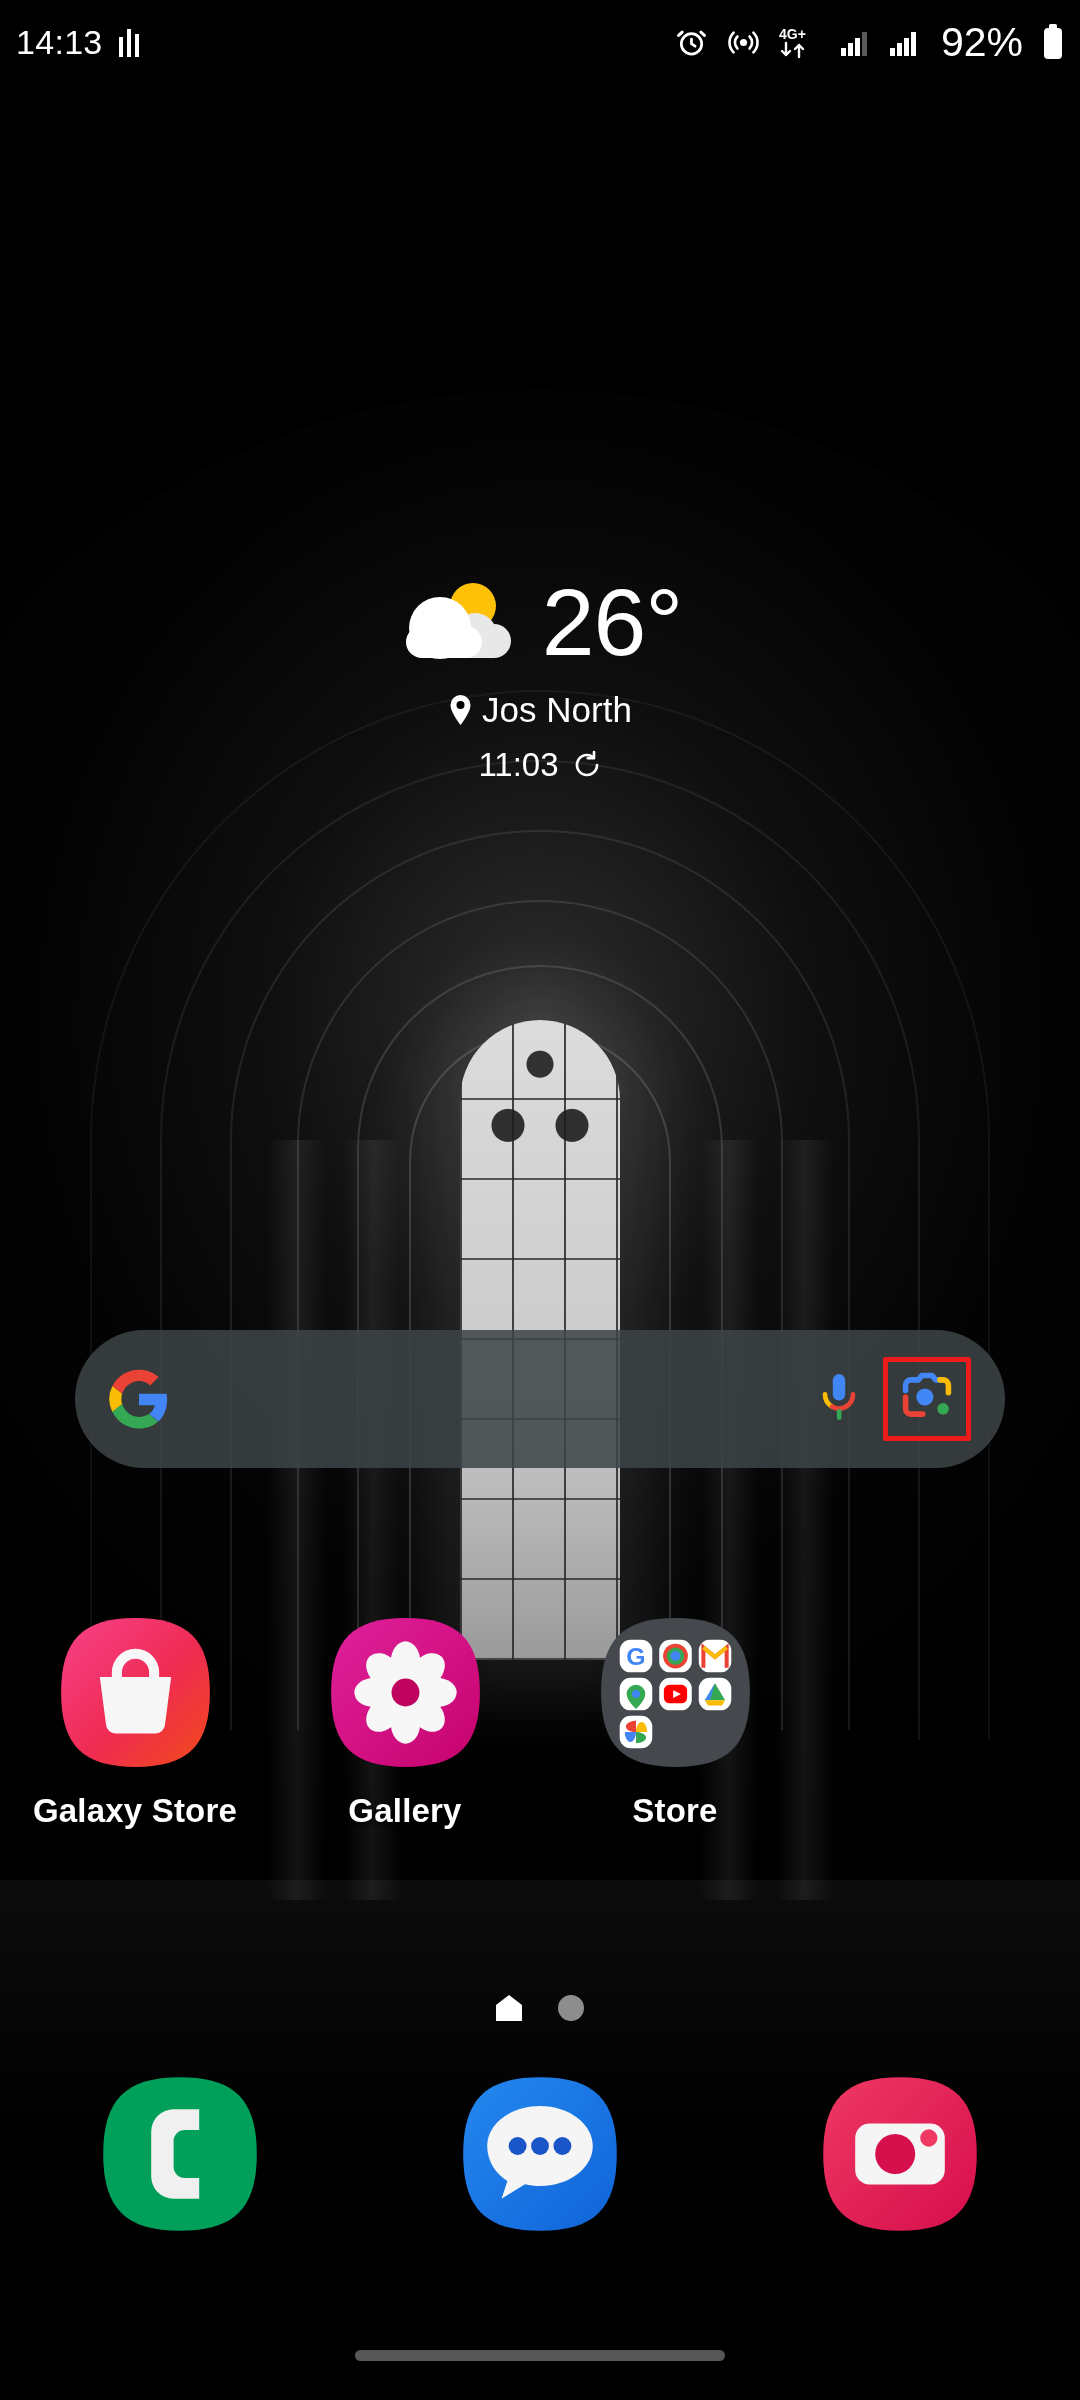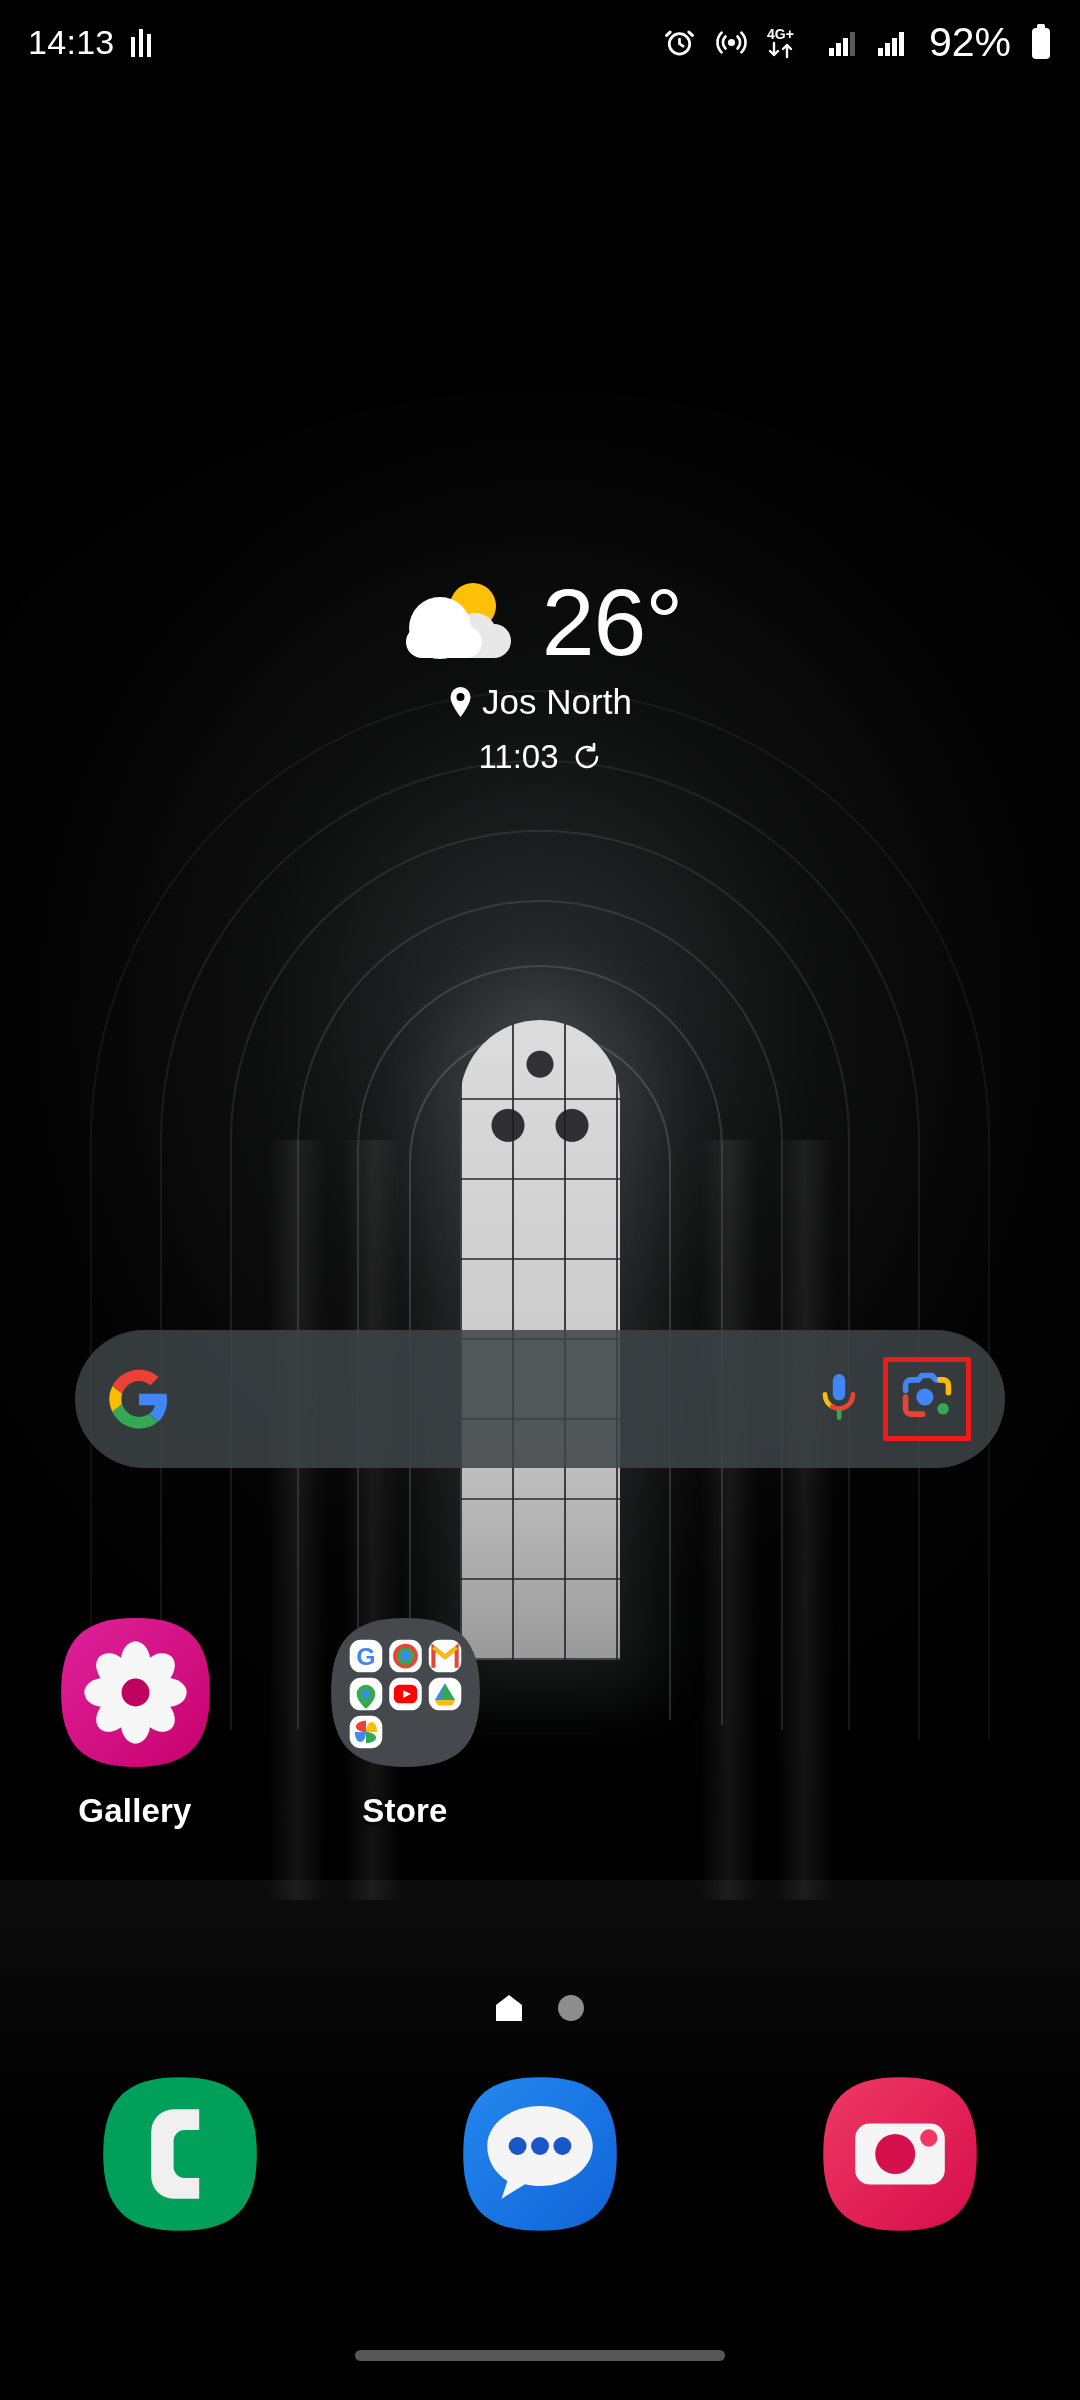--- a/index.html
+++ b/index.html
@@ -75,36 +75,36 @@
   .pillar.p3{ left:700px; } .pillar.p4{ left:776px; }
   .floor{
     position:absolute; left:0; right:0; top:1880px; height:260px;
     background:linear-gradient(rgba(120,122,126,.10), rgba(0,0,0,0));
   }
 
   
   #status-bar{
     position:absolute; top:0; left:0; right:0; height:84px;
     display:flex; align-items:center; justify-content:space-between;
-    padding:0 28px; z-index:30;
+    padding:0 16px; z-index:30;
   }
   .sb-left{ display:flex; align-items:center; gap:14px; }
   .sb-clock{ font-size:34px; font-weight:500; letter-spacing:.3px; }
   .sb-right{ display:flex; align-items:center; gap:19px; }
   .sb-pct{ font-size:41px; font-weight:500; margin-left:3px; }
   .ico{ display:inline-block; line-height:0; }
 
   
   #weather-widget{
     position:absolute; top:575px; left:0; right:0; z-index:20;
     display:flex; flex-direction:column; align-items:center;
   }
   .wx-top{ display:flex; align-items:center; gap:26px; }
   .wx-temp{ font-size:95px; font-weight:300; line-height:1; letter-spacing:-1px; }
-  .wx-loc{ display:flex; align-items:center; gap:9px; margin-top:12px; font-size:35px; font-weight:500;}
+  .wx-loc{ display:flex; align-items:center; gap:9px; margin-top:20px; font-size:35px; font-weight:500;}
   .wx-time{ display:flex; align-items:center; gap:13px; margin-top:16px; font-size:33px; font-weight:400;}
 
   
   #search-bar{
     position:absolute; left:75px; right:75px; top:1330px; height:138px;
     background:rgba(62,68,71,.86);
     border-radius:69px;
     display:flex; align-items:center; padding:0 34px; z-index:20;
   }
   .sb-input{ flex:1; height:100%; }
@@ -291,20 +291,37 @@
           <circle cx="13" cy="14" r="4" fill="#4285F4"></circle>
           <circle cx="21.5" cy="19.5" r="2.7" fill="#34A853"></circle>
         </svg>
       </span>
     </span>
   </div>
 </div>
 
 <div id="app-grid">
 
+  <div class="app">
+    <div class="app-icon">
+      <svg width="155" height="155" viewBox="0 0 100 100">
+        <defs>
+            <linearGradient id="gsg" x1="0" y1="0" x2="1" y2="1">
+          <stop offset="0%" stop-color="#f7418a"></stop>
+              <stop offset="55%" stop-color="#ef2b52"></stop>
+              <stop offset="100%" stop-color="#f24b18"></stop>
+        </linearGradient>
+          </defs>
+        <path d="M50 2c34 0 48 14 48 48s-14 48-48 48S2 84 2 50 16 2 50 2z" fill="url(#gsg)"></path>
+        <path d="M38 40v-3a12 12 0 0 1 24 0v3" fill="none" stroke="#f7f7f7" stroke-width="6.5" stroke-linecap="round"></path>
+        <path d="M27 40h46l-4 31a6 6 0 0 1-6 5.4H37A6 6 0 0 1 31 71z" fill="#f7f7f7"></path>
+      </svg>
+    </div>
+    <span class="app-label">Galaxy Store</span>
+  </div>
 
   <div class="app">
     <div class="app-icon">
       <svg width="155" height="155" viewBox="0 0 100 100">
         <defs>
             <linearGradient id="glg" x1="0" y1="0" x2="1" y2="1">
           <stop offset="0%" stop-color="#e0219b"></stop>
               <stop offset="100%" stop-color="#c6026c"></stop>
         </linearGradient>
           </defs>

